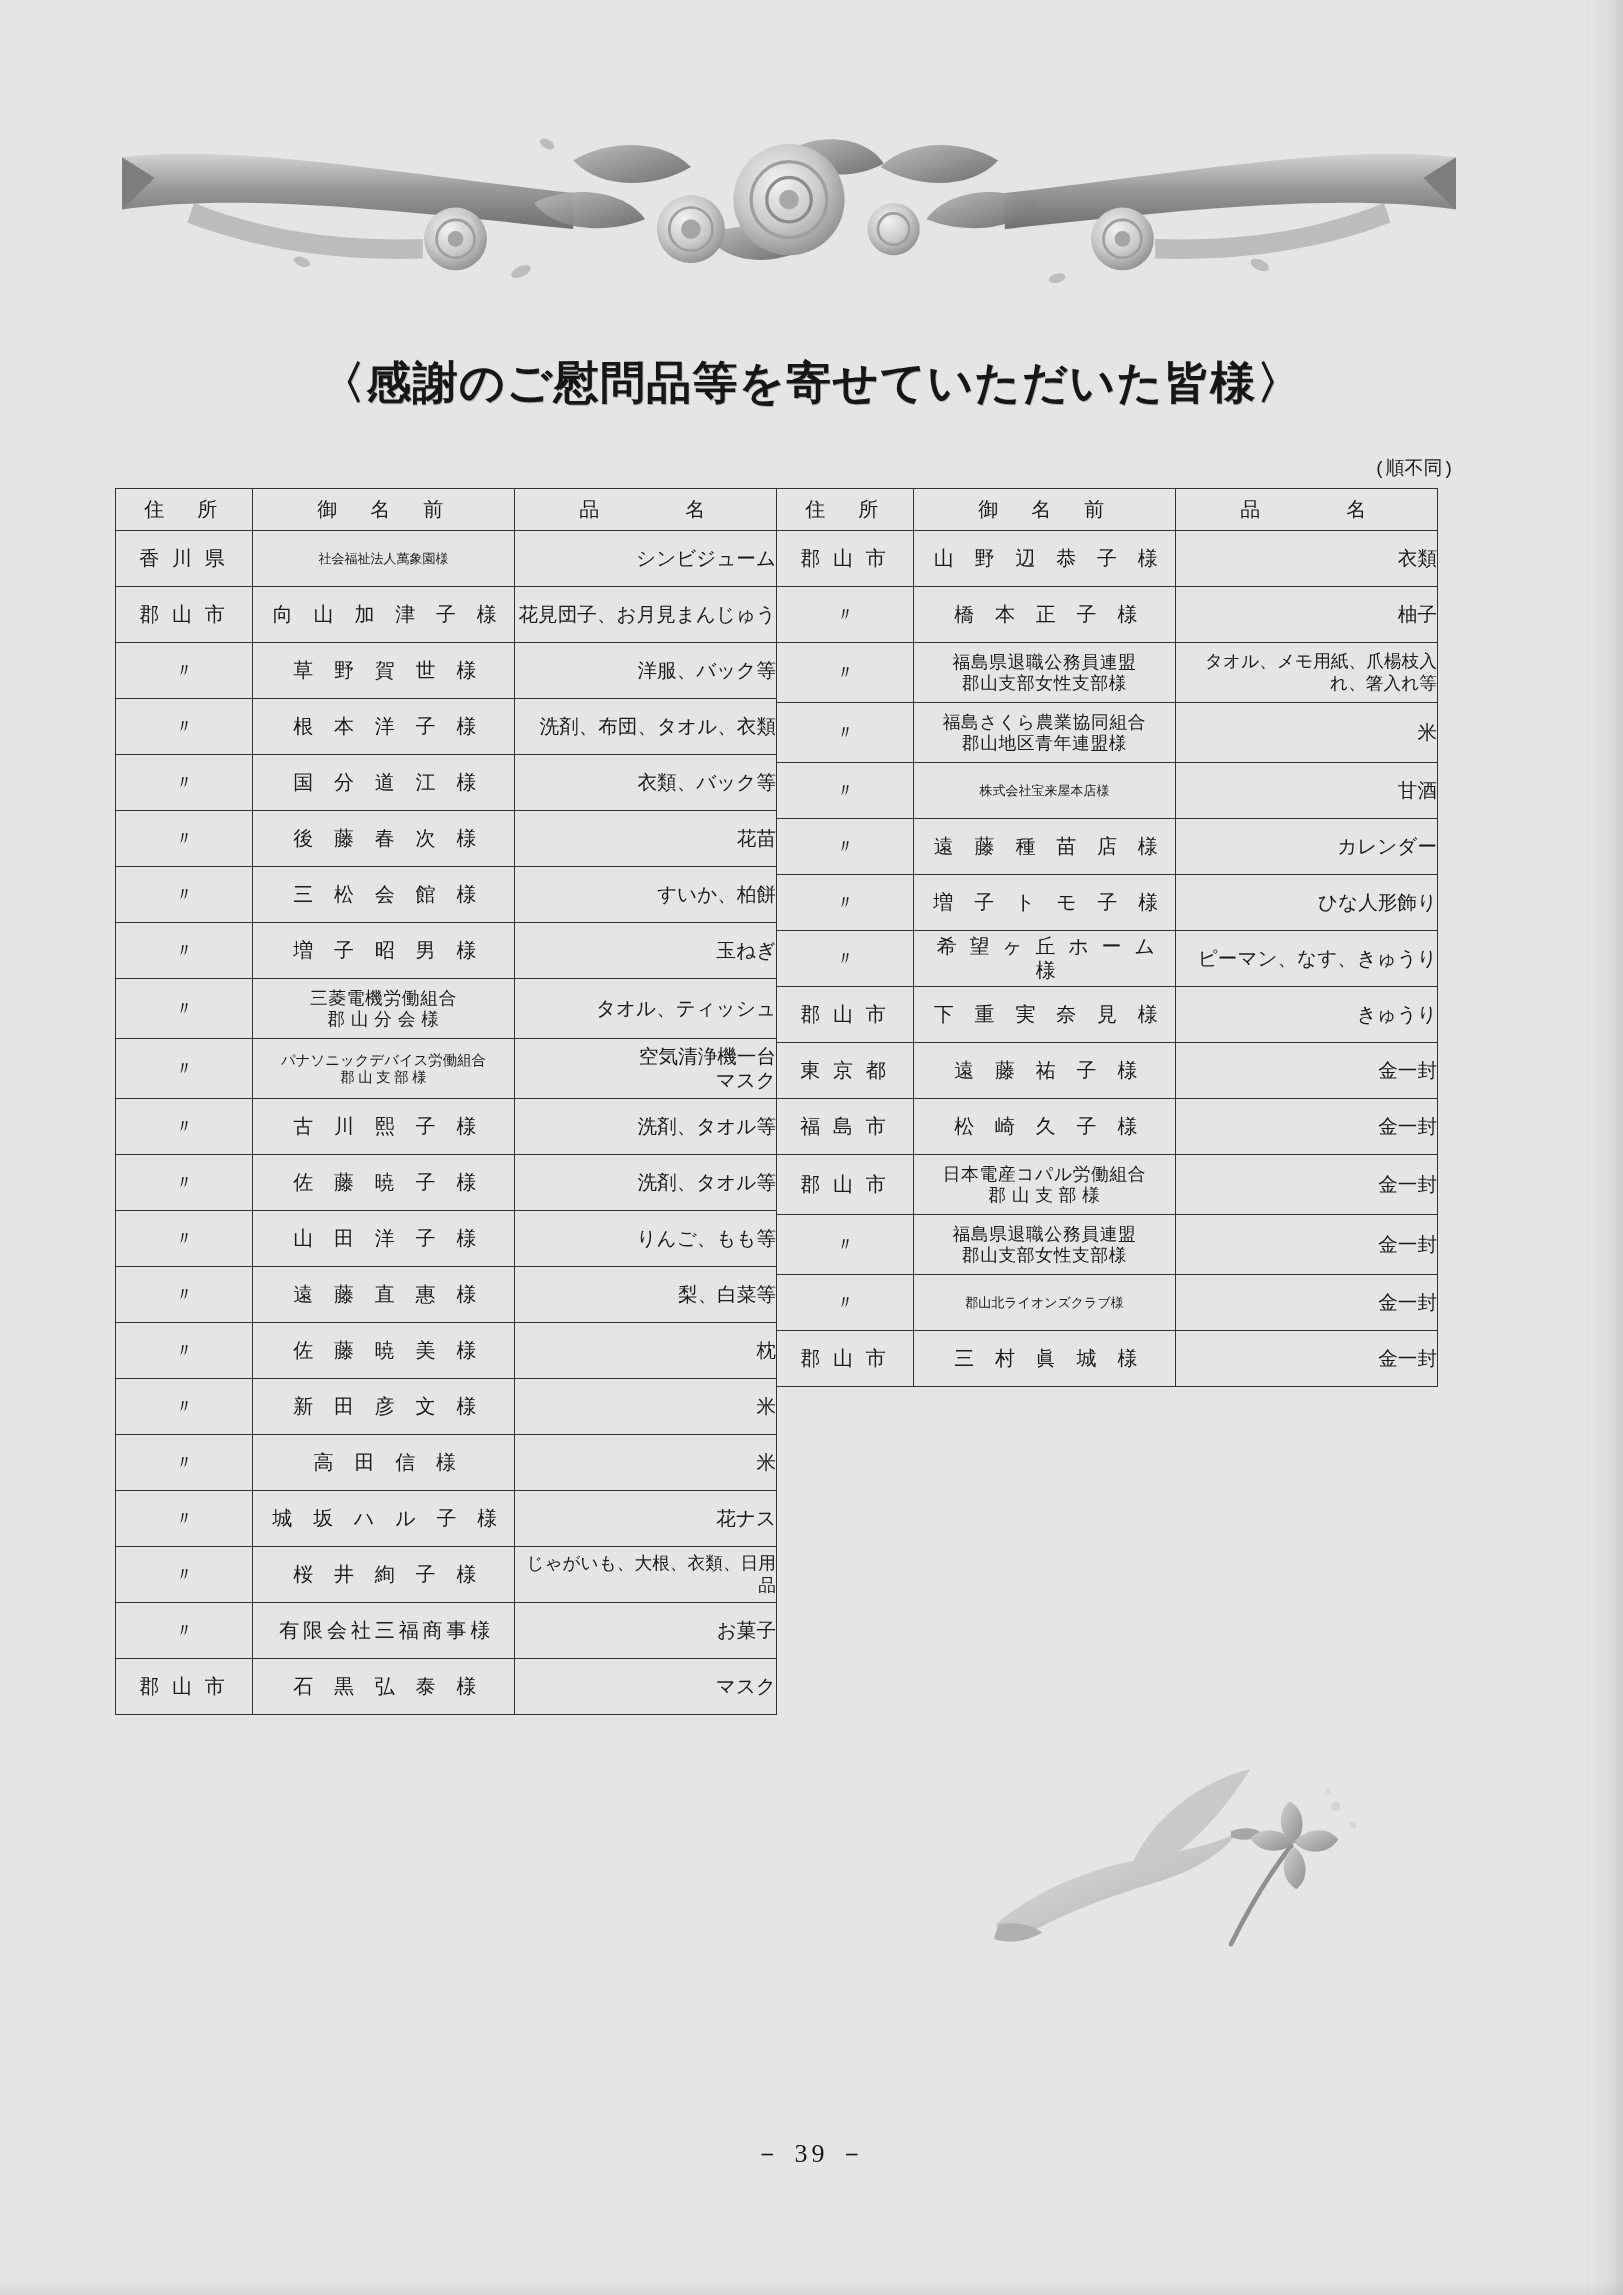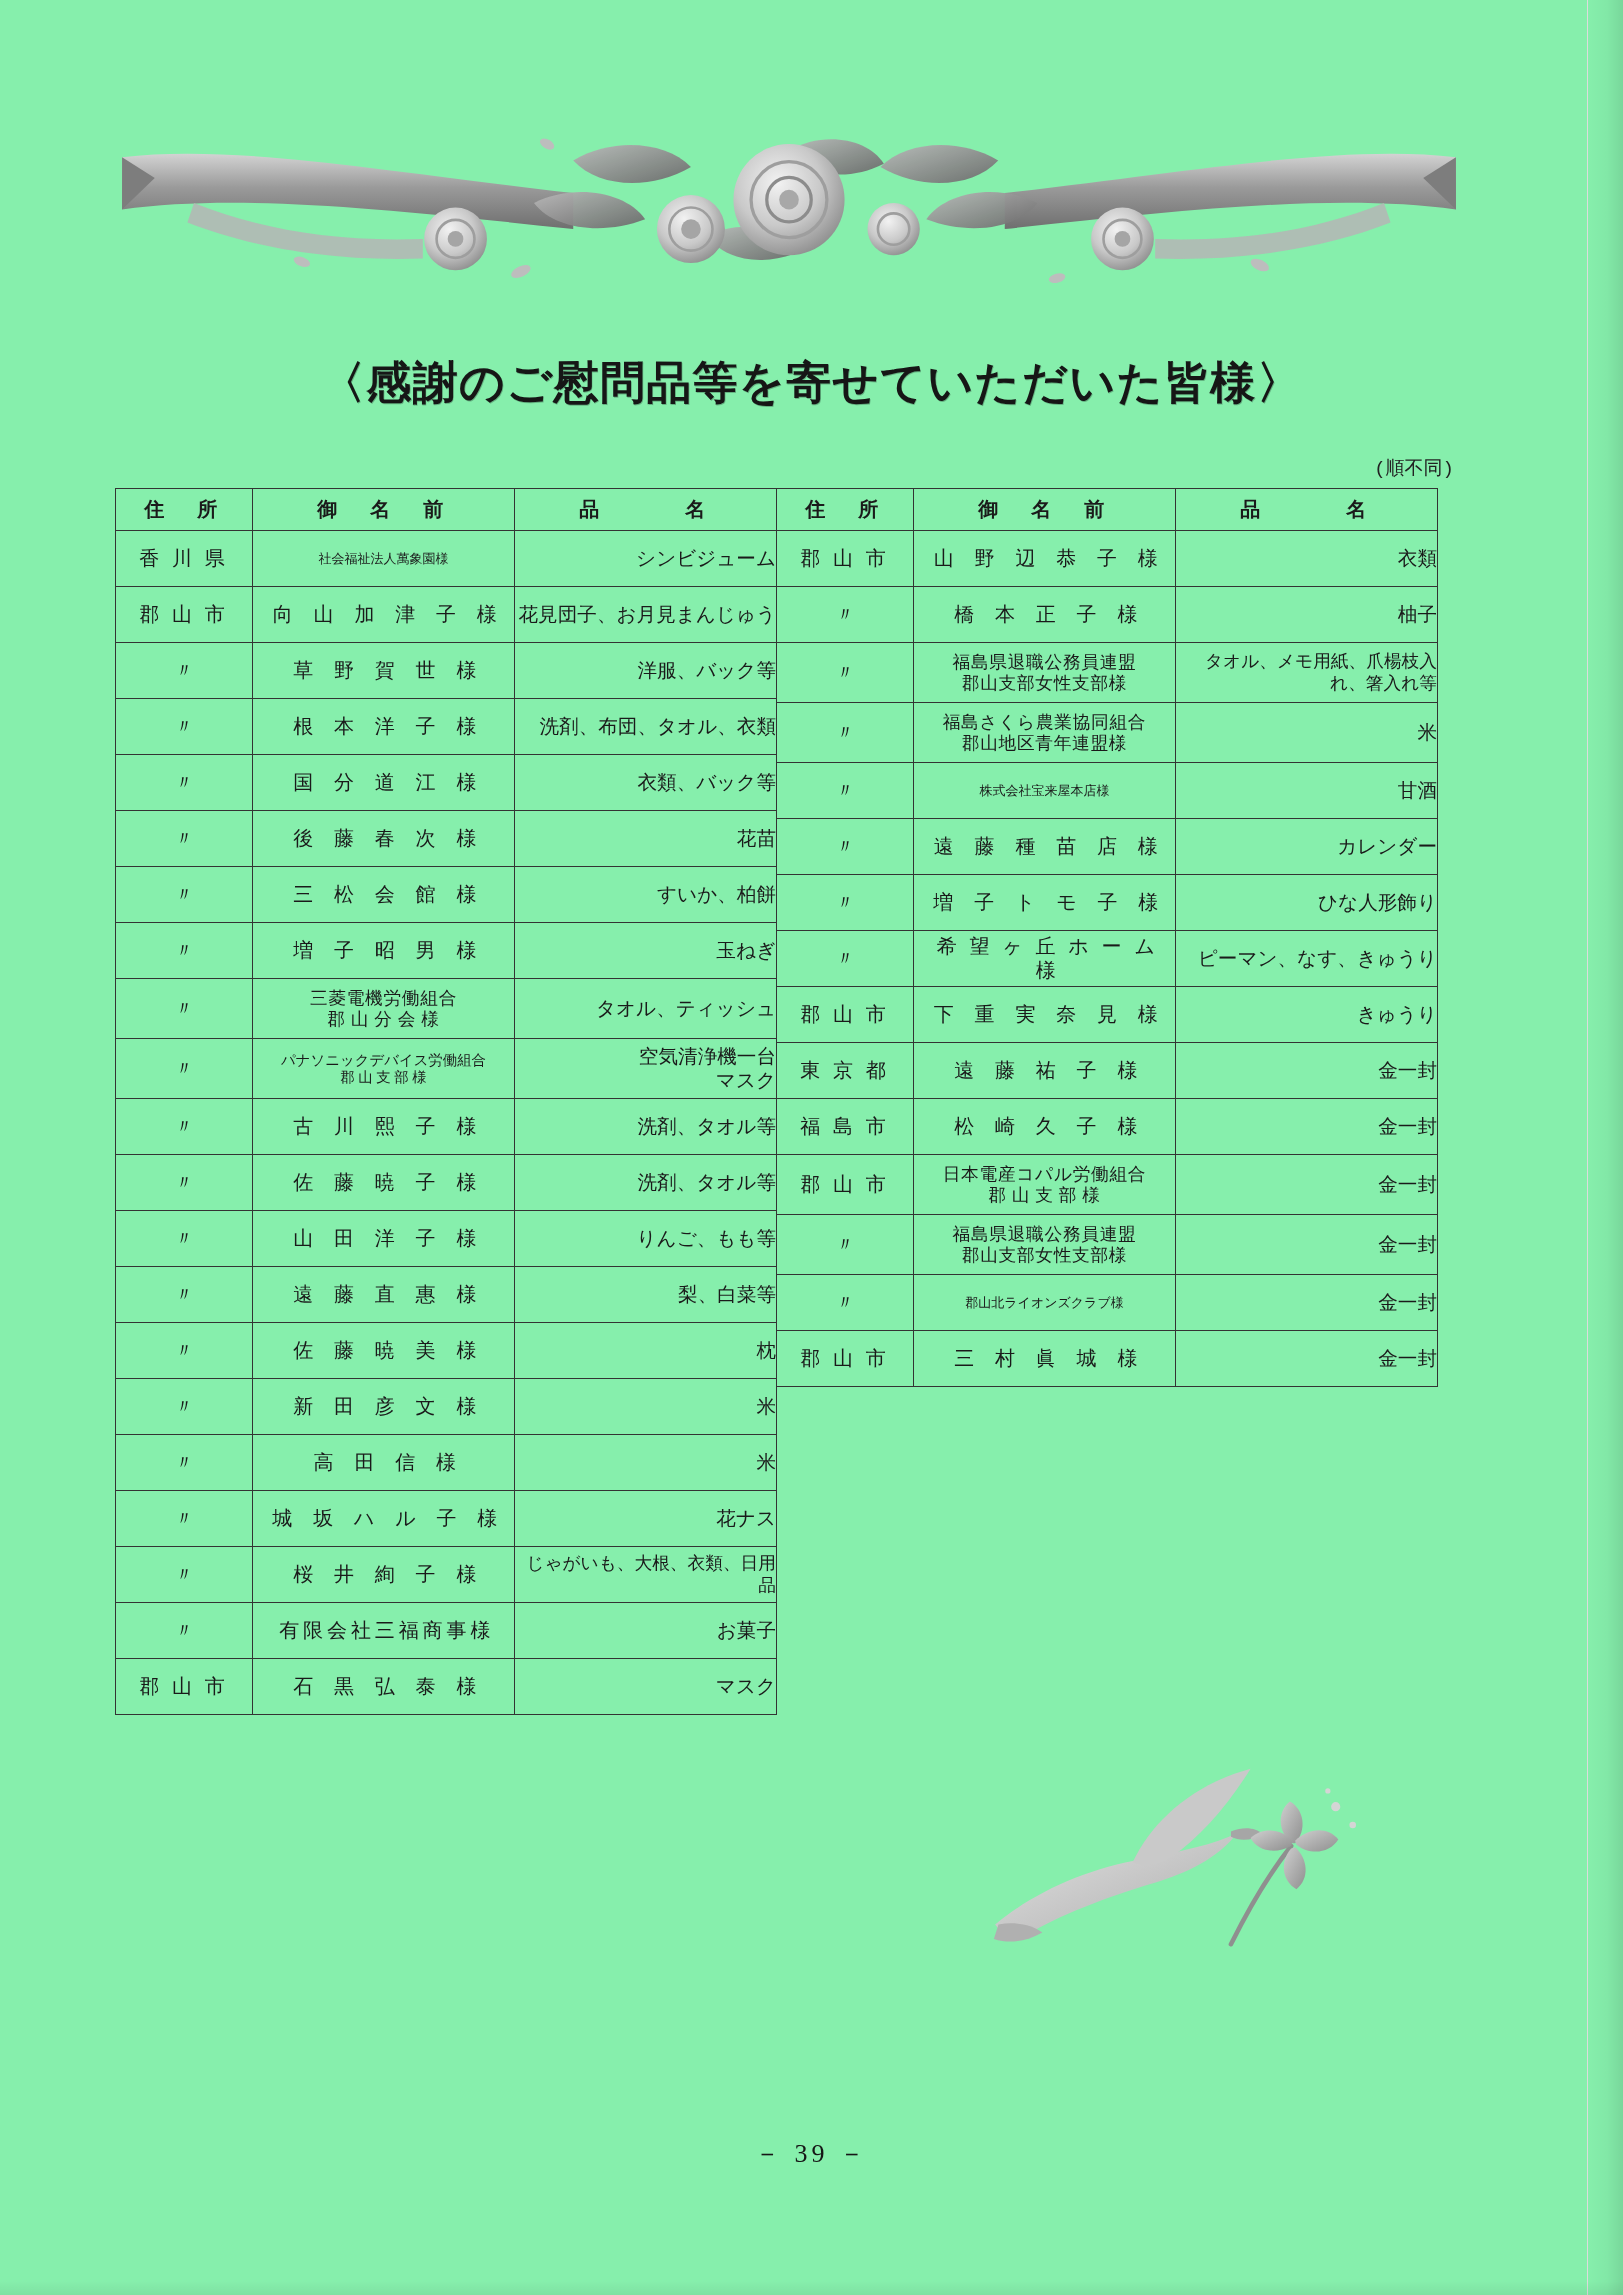--- a/index.html
+++ b/index.html
@@ -11,21 +11,21 @@
     width: 1623px;
     height: 2295px;
     position: relative;
     font-family: "Liberation Serif", "DejaVu Serif", serif;
     color: #1a1a1a;
     overflow: hidden;
   }
   .page {
     position: absolute;
     inset: 0;
-    background: #86efac;
+    background: #e5e5e5;
   }
   
   .scan-edge {
     position: absolute;
     top: 0; right: 0;
     width: 35px; height: 100%;
     background: linear-gradient(to right, rgba(0,0,0,0.0) 0%, rgba(0,0,0,0.03) 55%, rgba(0,0,0,0.10) 100%);
     border-left: 0.7px solid #dcdcdc;
   }
   .scan-bottom {
@@ -77,21 +77,21 @@
     table-layout: fixed;
     font-size: 19.6px;
   }
   .tbl td, .tbl th {
     border: 1.3px solid #333;
     padding: 0;
     vertical-align: middle;
     background: transparent;
   }
   .tbl th {
-    font-weight: bold;
+    font-weight: normal;
     height: 41px;
   }
   .hdr-cell {
     text-align: center;
     letter-spacing: 6.5px;
     padding-left: 6.5px;
     font-size: 20px;
   }
   .addr {
     text-align: center;

